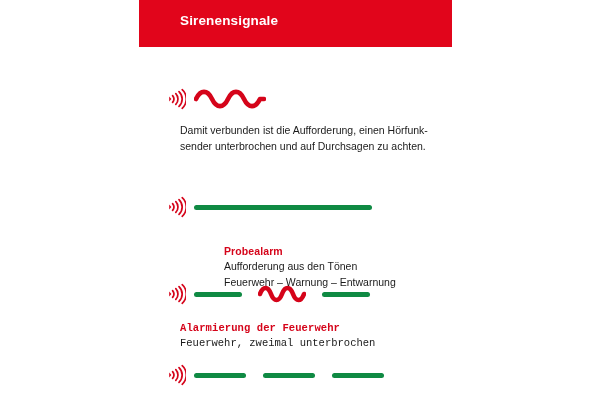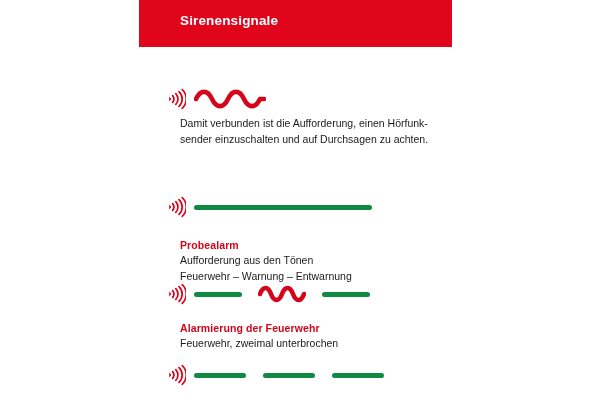--- a/index.html
+++ b/index.html
@@ -41,22 +41,22 @@
   }
 
   
   .section {
     position: absolute;
     left: 180px;
     width: 300px;
   }
   .sec-warnung      { top: 55px; }
   .sec-entwarnung   { top: 163px; }
-  .sec-probealarm   { top: 239px; }
-  .sec-feuerwehr    { top: 322px; }
+  .sec-probealarm   { top: 245px; margin-left: 44px; }
+  .sec-feuerwehr    { top: 322px; font-family: Liberation Mono, monospace; }
 
   .sec-title {
     color: #d5041a;
     font-size: 10.5px;
     font-weight: bold;
     letter-spacing: 0.1px;
     line-height: 13px;
     margin: 0;
   }
   .sec-sub {
@@ -71,21 +71,21 @@
     font-size: 10.5px;
     line-height: 16px;
     margin: 0;
     font-weight: normal;
   }
 
   
   .note-block {
     position: absolute;
     left: 180px;
-    top: 115px;
+    top: 122px;
     width: 260px;
   }
 
   
   .signal-row {
     position: absolute;
     left: 166px;
     height: 26px;
     display: flex;
     align-items: center;
@@ -134,21 +134,21 @@
       <path d="M13.0 3.6 A10.2 10.2 0 0 1 13.0 18.4" fill="none" stroke="#d5041a" stroke-width="1.7" stroke-linecap="round"></path>
       <path d="M16.2 1.7 A12.6 12.6 0 0 1 16.2 20.3" fill="none" stroke="#d5041a" stroke-width="1.7" stroke-linecap="round"></path>
     </svg>
     <svg class="wave" width="72" height="22" viewBox="0 0 72 22">
       <path d="M2 11 C 6.5 1.5, 13.5 1.5, 18 11 S 29.5 20.5, 34 11 S 45.5 1.5, 50 11 S 61.5 20.5, 66 11 L 70 11" fill="none" stroke="#d5041a" stroke-width="4.6" stroke-linecap="round" stroke-linejoin="round"></path>
     </svg>
   </div>
 
   <div class="note-block">
     <p class="sec-note">Damit verbunden ist die Aufforderung, einen Hörfunk-</p>
-    <p class="sec-note">sender einzuschalten und auf Durchsagen zu achten.</p>
+    <p class="sec-note">sender unterbrochen und auf Durchsagen zu achten.</p>
   </div>
 
 
   <div class="signal-row row-entwarnung">
     <svg class="speaker-icon" viewBox="0 0 20 22">
       <path d="M3.2 8.4 L3.2 13.6 L5.4 11 Z" fill="#d5041a"></path>
       <path d="M6.6 7.6 A5.4 5.4 0 0 1 6.6 14.4" fill="none" stroke="#d5041a" stroke-width="1.7" stroke-linecap="round"></path>
       <path d="M9.8 5.6 A7.8 7.8 0 0 1 9.8 16.4" fill="none" stroke="#d5041a" stroke-width="1.7" stroke-linecap="round"></path>
       <path d="M13.0 3.6 A10.2 10.2 0 0 1 13.0 18.4" fill="none" stroke="#d5041a" stroke-width="1.7" stroke-linecap="round"></path>
       <path d="M16.2 1.7 A12.6 12.6 0 0 1 16.2 20.3" fill="none" stroke="#d5041a" stroke-width="1.7" stroke-linecap="round"></path>

